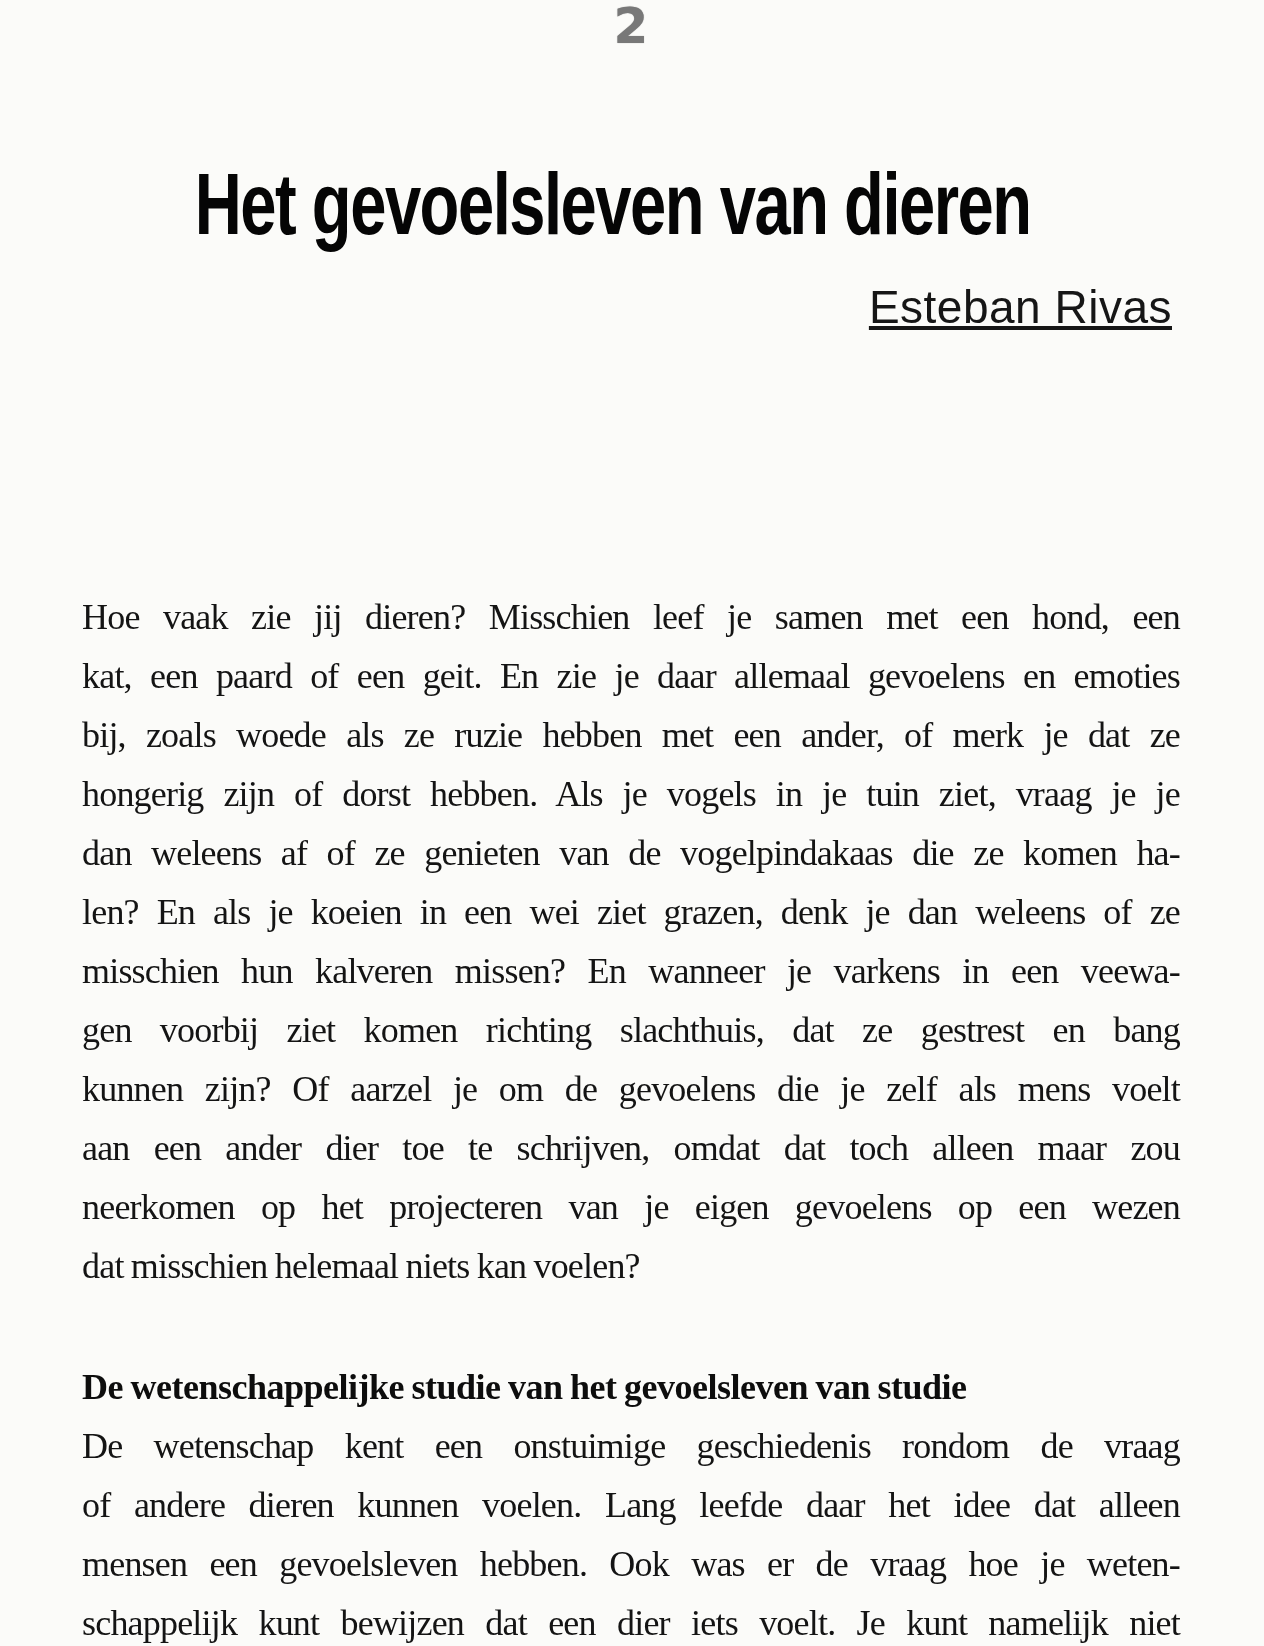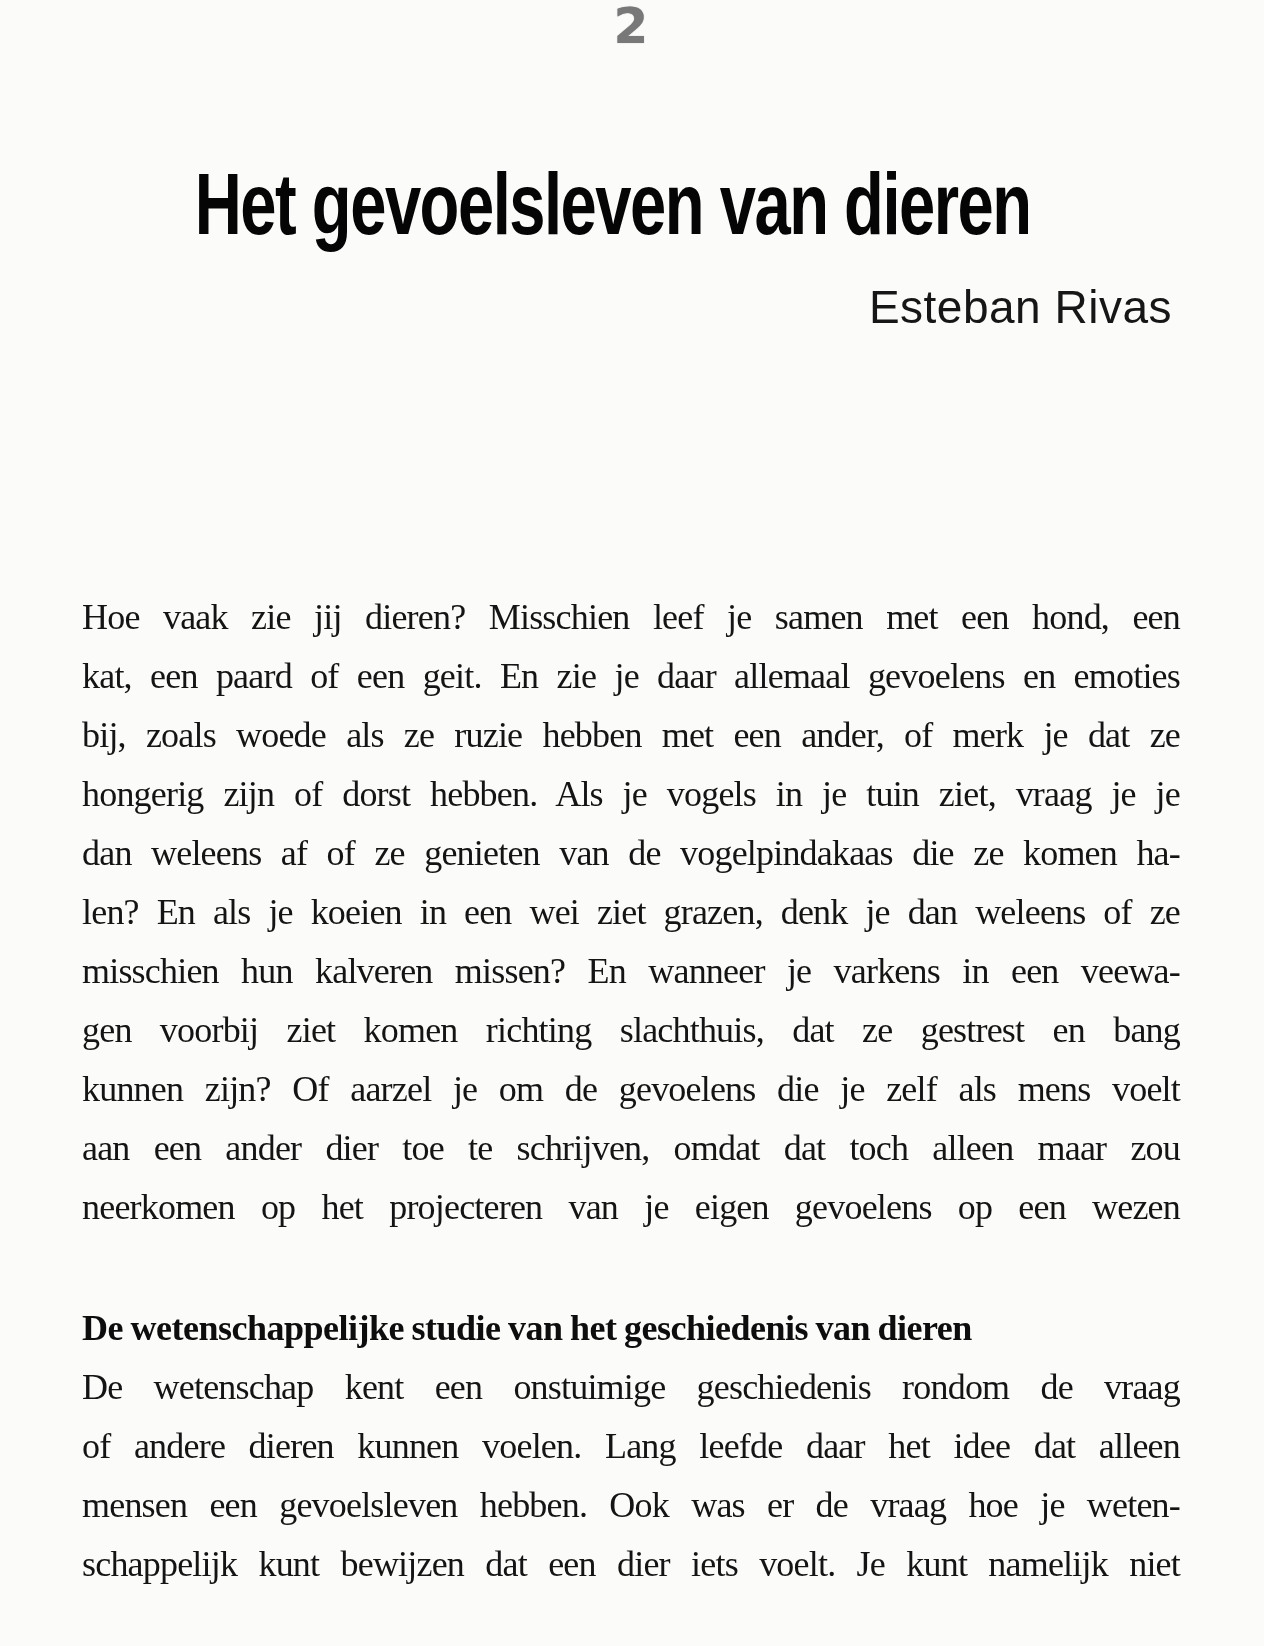--- a/index.html
+++ b/index.html
@@ -42,20 +42,21 @@
   .author {
     margin-top: 28px;
     padding-right: 8px;
     text-align: right;
     font-family: "Liberation Sans", sans-serif;
     font-weight: 400;
     font-size: 46px;
     line-height: 58px;
     letter-spacing: 0.5px;
     color: #161616;
+    text-decoration: underline;
   }
   .body-text {
     margin-top: 252px;
     font-family: "Liberation Serif", serif;
     font-size: 36px;
     line-height: 59px;
     letter-spacing: -0.8px;
     word-spacing: -1px;
     color: #141414;
   }
@@ -94,21 +95,22 @@
 kat, een paard of een geit. En zie je daar allemaal gevoelens en emoties
 bij, zoals woede als ze ruzie hebben met een ander, of merk je dat ze
 hongerig zijn of dorst hebben. Als je vogels in je tuin ziet, vraag je je
 dan weleens af of ze genieten van de vogelpindakaas die ze komen ha-
 len? En als je koeien in een wei ziet grazen, denk je dan weleens of ze
 misschien hun kalveren missen? En wanneer je varkens in een veewa-
 gen voorbij ziet komen richting slachthuis, dat ze gestrest en bang
 kunnen zijn? Of aarzel je om de gevoelens die je zelf als mens voelt
 aan een ander dier toe te schrijven, omdat dat toch alleen maar zou
 neerkomen op het projecteren van je eigen gevoelens op een wezen</div>
+    <div class="plain-line">dat misschien helemaal niets kan voelen?</div>
 
-    <h2 class="section-heading">De wetenschappelijke studie van het geschiedenis van dieren</h2>
+    <h2 class="section-heading">De wetenschappelijke studie van het gevoelsleven van studie</h2>
 
     <div class="justify-lines">De wetenschap kent een onstuimige geschiedenis rondom de vraag
 of andere dieren kunnen voelen. Lang leefde daar het idee dat alleen
 mensen een gevoelsleven hebben. Ook was er de vraag hoe je weten-
 schappelijk kunt bewijzen dat een dier iets voelt. Je kunt namelijk niet</div>
   </div>
 </div>
 
 </body></html>

